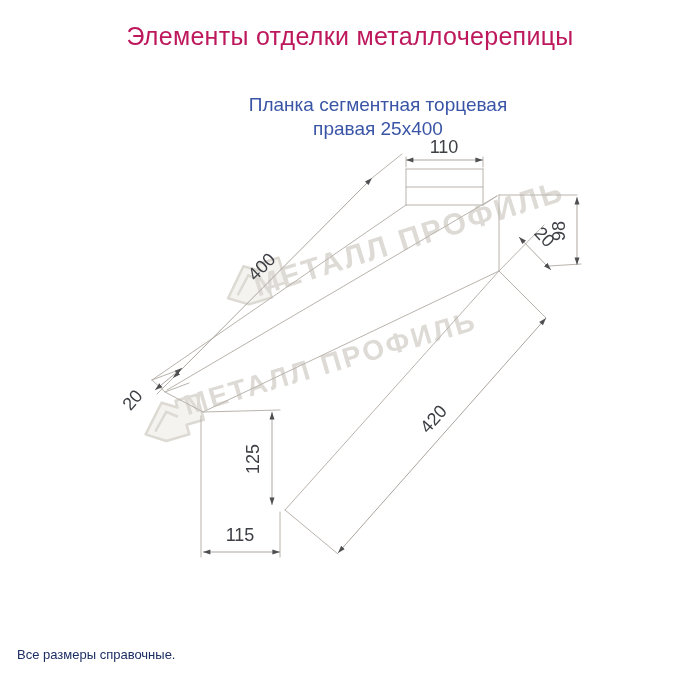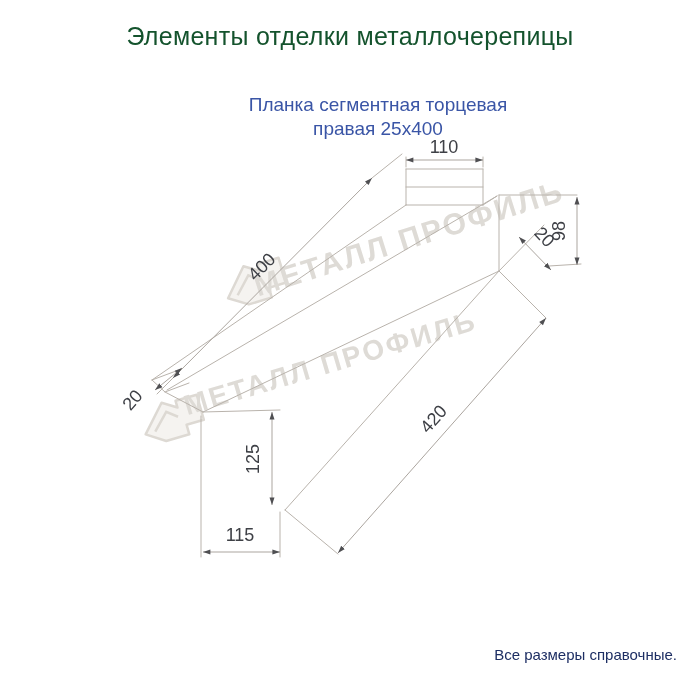--- a/index.html
+++ b/index.html
@@ -3,30 +3,30 @@
 <meta charset="utf-8">
 <style>
   html,body{margin:0;padding:0;}
   body{
     width:700px;height:700px;background:#ffffff;position:relative;overflow:hidden;
     font-family:"Liberation Sans","DejaVu Sans",sans-serif;
   }
   .stage{position:absolute;inset:0;width:700px;height:700px;}
   .page-title{
     position:absolute;top:22px;left:0;width:700px;text-align:center;
-    font-size:25px;font-weight:400;color:#14532d;letter-spacing:.3px;
+    font-size:25px;font-weight:400;color:#be185d;letter-spacing:.3px;
   }
   .page-subtitle{
     position:absolute;top:93px;left:0;width:700px;text-align:center;
     font-size:19px;color:#3a55a6;line-height:24px;padding-left:28px;
   }
   .drawing-svg{position:absolute;top:0;left:0;}
   .footer-notes{
     position:absolute;left:17px;top:645px;width:660px;
-    font-size:15px;color:#1d2e63;line-height:20px;text-align:right;
+    font-size:13px;color:#1d2e63;line-height:20px;
   }
   .wm-text{
     font-weight:bold;font-size:30px;fill:#dedbd6;letter-spacing:2.5px;
   }
   .wm-text2{font-size:28px;}
   .dim-text{font-size:18px;fill:#3e4046;}
   .dims  line, .dims path{stroke:#aba59f;stroke-width:1;fill:none;}
   .lines path{stroke:#b9b3ac;stroke-width:1;fill:none;stroke-linecap:round;}
   .logo-shape{fill:#f5f3f0;stroke:#ddd9d3;stroke-width:2.5;stroke-linejoin:round;}
 </style>

